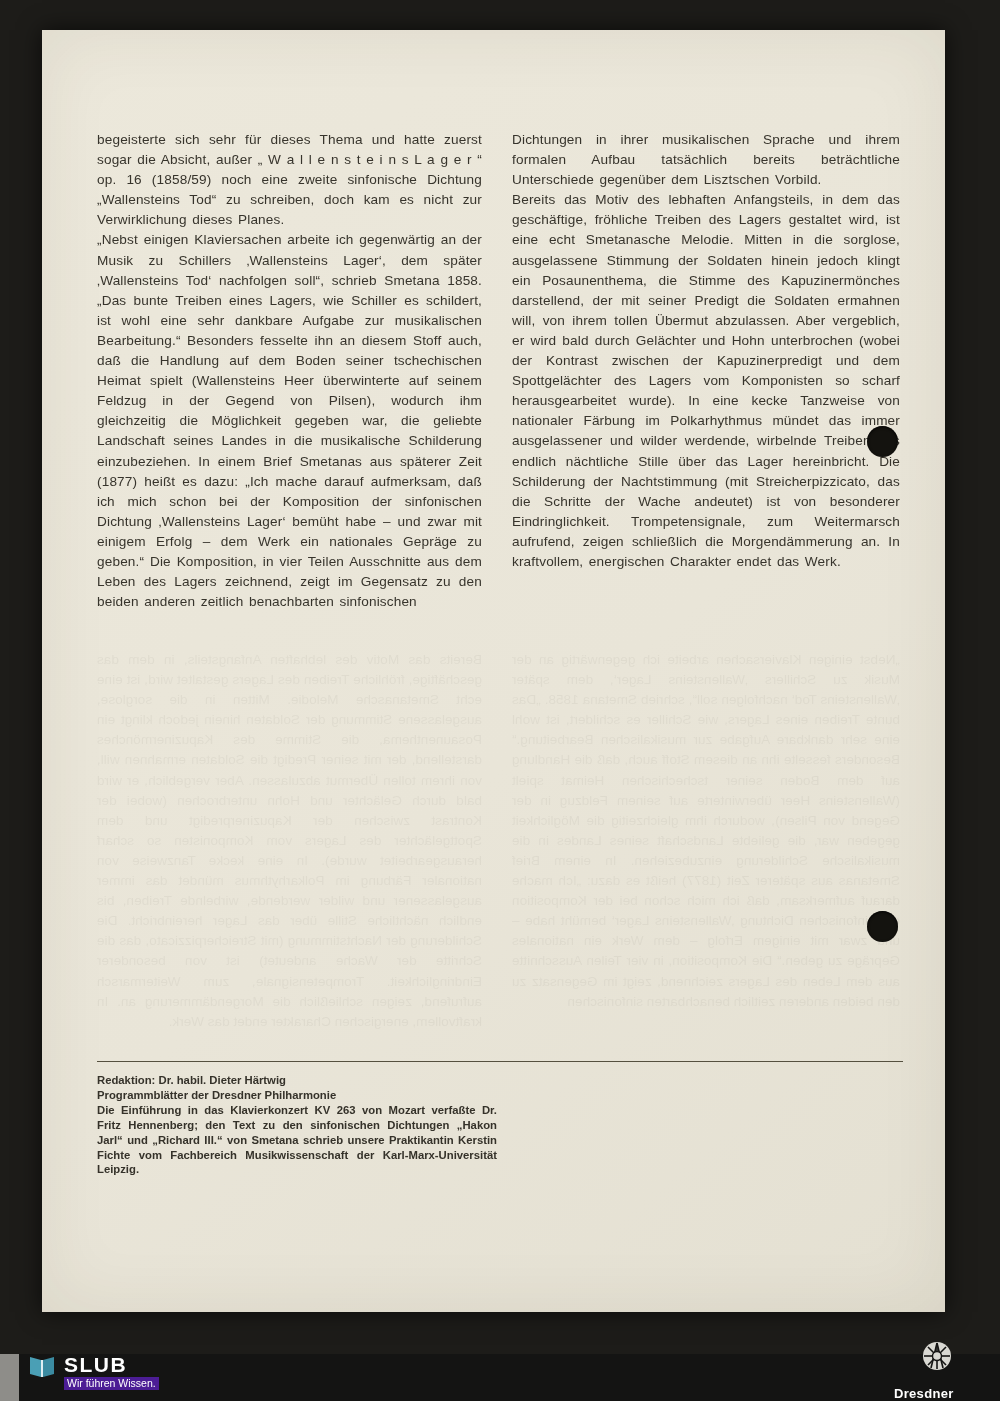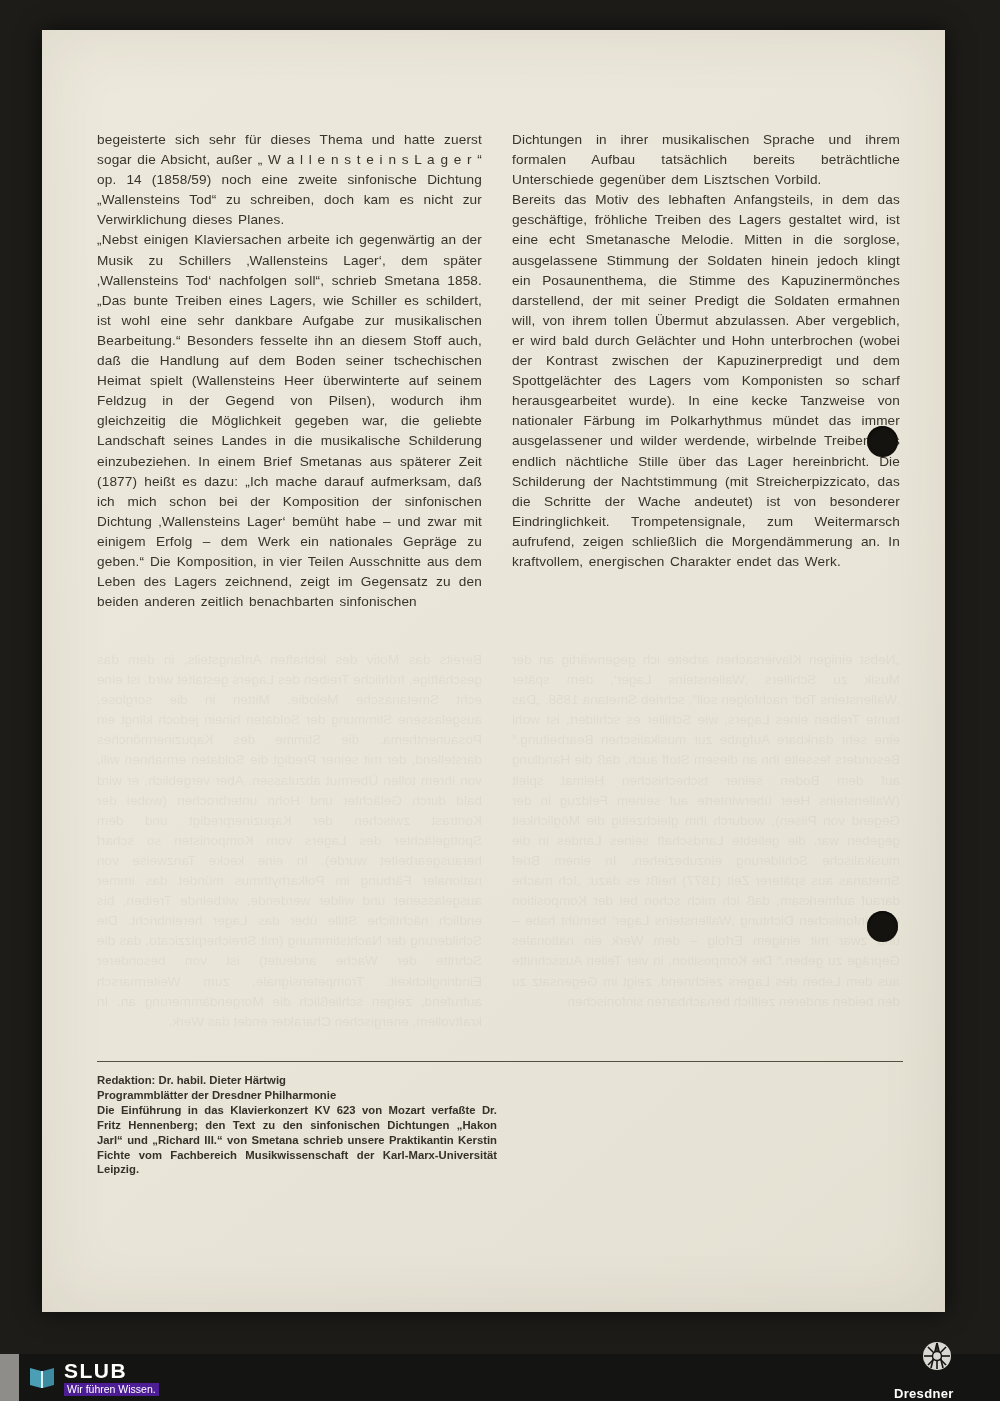--- a/index.html
+++ b/index.html
@@ -56,21 +56,21 @@
     position:absolute;width:31px;height:31px;border-radius:50%;
     background:#14130f;box-shadow:inset 0 1px 3px rgba(0,0,0,.9);z-index:5;
   }
   .hole.h1{left:825px;top:396px;}
   .hole.h2{left:825px;top:881px;}
   
   .bottombar{
     position:absolute;left:0;bottom:0;width:1000px;height:47px;
     background:#141413;display:flex;align-items:center;justify-content:space-between;
   }
-  .slub-group{display:flex;align-items:center;height:100%;}
+  .slub-group{display:flex;align-items:flex-start;height:100%;}
   .slub-edge{width:19px;height:100%;background:#8e8d89;}
   .slub-book{display:flex;align-items:center;margin:0 8px 0 9px;}
   .slub-textstack{display:flex;flex-direction:column;justify-content:center;}
   .slub-name{
     color:#ffffff;font-weight:bold;font-size:21px;letter-spacing:1.5px;line-height:22px;
   }
   .slub-tagline{
     display:inline-block;background:#4c1d95;color:#ffffff;
     font-size:10.5px;line-height:13px;padding:0 3px;margin-top:1px;width:max-content;
   }
@@ -81,35 +81,35 @@
 </head>
 <body>
 
 <div class="page">
 
   <div class="ghost g1">Bereits das Motiv des lebhaften Anfangsteils, in dem das geschäftige, fröhliche Treiben des Lagers gestaltet wird, ist eine echt Smetanasche Melodie. Mitten in die sorglose, ausgelassene Stimmung der Soldaten hinein jedoch klingt ein Posaunenthema, die Stimme des Kapuzinermönches darstellend, der mit seiner Predigt die Soldaten ermahnen will, von ihrem tollen Übermut abzulassen. Aber vergeblich, er wird bald durch Gelächter und Hohn unterbrochen (wobei der Kontrast zwischen der Kapuzinerpredigt und dem Spottgelächter des Lagers vom Komponisten so scharf herausgearbeitet wurde). In eine kecke Tanzweise von nationaler Färbung im Polkarhythmus mündet das immer ausgelassener und wilder werdende, wirbelnde Treiben, bis endlich nächtliche Stille über das Lager hereinbricht. Die Schilderung der Nachtstimmung (mit Streicherpizzicato, das die Schritte der Wache andeutet) ist von besonderer Eindringlichkeit. Trompetensignale, zum Weitermarsch aufrufend, zeigen schließlich die Morgendämmerung an. In kraftvollem, energischen Charakter endet das Werk.</div>
   <div class="ghost g2">„Nebst einigen Klaviersachen arbeite ich gegenwärtig an der Musik zu Schillers ‚Wallensteins Lager‘, dem später ‚Wallensteins Tod‘ nachfolgen soll“, schrieb Smetana 1858. „Das bunte Treiben eines Lagers, wie Schiller es schildert, ist wohl eine sehr dankbare Aufgabe zur musikalischen Bearbeitung.“ Besonders fesselte ihn an diesem Stoff auch, daß die Handlung auf dem Boden seiner tschechischen Heimat spielt (Wallensteins Heer überwinterte auf seinem Feldzug in der Gegend von Pilsen), wodurch ihm gleichzeitig die Möglichkeit gegeben war, die geliebte Landschaft seines Landes in die musikalische Schilderung einzubeziehen. In einem Brief Smetanas aus späterer Zeit (1877) heißt es dazu: „Ich mache darauf aufmerksam, daß ich mich schon bei der Komposition der sinfonischen Dichtung ‚Wallensteins Lager‘ bemüht habe – und zwar mit einigem Erfolg – dem Werk ein nationales Gepräge zu geben.“ Die Komposition, in vier Teilen Ausschnitte aus dem Leben des Lagers zeichnend, zeigt im Gegensatz zu den beiden anderen zeitlich benachbarten sinfonischen</div>
 
   <div class="columns">
     <div class="col left">
-      <p>begeisterte sich sehr für dieses Thema und hatte zuerst sogar die Absicht, außer „ W a l l e n s t e i n s   L a g e r “ op. 14 (1858/59) noch eine zweite sinfonische Dichtung „Wallensteins Tod“ zu schreiben, doch kam es nicht zur Verwirklichung dieses Planes.</p>
+      <p>begeisterte sich sehr für dieses Thema und hatte zuerst sogar die Absicht, außer „ W a l l e n s t e i n s   L a g e r “ op. 16 (1858/59) noch eine zweite sinfonische Dichtung „Wallensteins Tod“ zu schreiben, doch kam es nicht zur Verwirklichung dieses Planes.</p>
       <p>„Nebst einigen Klaviersachen arbeite ich gegenwärtig an der Musik zu Schillers ‚Wallensteins Lager‘, dem später ‚Wallensteins Tod‘ nachfolgen soll“, schrieb Smetana 1858. „Das bunte Treiben eines Lagers, wie Schiller es schildert, ist wohl eine sehr dankbare Aufgabe zur musikalischen Bearbeitung.“ Besonders fesselte ihn an diesem Stoff auch, daß die Handlung auf dem Boden seiner tschechischen Heimat spielt (Wallensteins Heer überwinterte auf seinem Feldzug in der Gegend von Pilsen), wodurch ihm gleichzeitig die Möglichkeit gegeben war, die geliebte Landschaft seines Landes in die musikalische Schilderung einzubeziehen. In einem Brief Smetanas aus späterer Zeit (1877) heißt es dazu: „Ich mache darauf aufmerksam, daß ich mich schon bei der Komposition der sinfonischen Dichtung ‚Wallensteins Lager‘ bemüht habe – und zwar mit einigem Erfolg – dem Werk ein nationales Gepräge zu geben.“ Die Komposition, in vier Teilen Ausschnitte aus dem Leben des Lagers zeichnend, zeigt im Gegensatz zu den beiden anderen zeitlich benachbarten sinfonischen</p>
     </div>
     <div class="col right">
       <p>Dichtungen in ihrer musikalischen Sprache und ihrem formalen Aufbau tatsächlich bereits beträchtliche Unterschiede gegenüber dem Lisztschen Vorbild.</p>
       <p>Bereits das Motiv des lebhaften Anfangsteils, in dem das geschäftige, fröhliche Treiben des Lagers gestaltet wird, ist eine echt Smetanasche Melodie. Mitten in die sorglose, ausgelassene Stimmung der Soldaten hinein jedoch klingt ein Posaunenthema, die Stimme des Kapuzinermönches darstellend, der mit seiner Predigt die Soldaten ermahnen will, von ihrem tollen Übermut abzulassen. Aber vergeblich, er wird bald durch Gelächter und Hohn unterbrochen (wobei der Kontrast zwischen der Kapuzinerpredigt und dem Spottgelächter des Lagers vom Komponisten so scharf herausgearbeitet wurde). In eine kecke Tanzweise von nationaler Färbung im Polkarhythmus mündet das immer ausgelassener und wilder werdende, wirbelnde Treiben, bis endlich nächtliche Stille über das Lager hereinbricht. Die Schilderung der Nachtstimmung (mit Streicherpizzicato, das die Schritte der Wache andeutet) ist von besonderer Eindringlichkeit. Trompetensignale, zum Weitermarsch aufrufend, zeigen schließlich die Morgendämmerung an. In kraftvollem, energischen Charakter endet das Werk.</p>
     </div>
   </div>
 
   <hr class="footer-rule">
 
   <div class="imprint-left">
     <p>Redaktion: Dr. habil. Dieter Härtwig</p>
     <p>Programmblätter der Dresdner Philharmonie</p>
-    <p class="note">Die Einführung in das Klavierkonzert KV 623 von Mozart verfaßte Dr. Fritz Hennenberg; den Text zu den sinfonischen Dichtungen „Hakon Jarl“ und „Richard III.“ von Smetana schrieb unsere Praktikantin Kerstin Fichte vom Fachbereich Musikwissenschaft der Karl-Marx-Universität Leipzig.</p>
+    <p class="note">Die Einführung in das Klavierkonzert KV 263 von Mozart verfaßte Dr. Fritz Hennenberg; den Text zu den sinfonischen Dichtungen „Hakon Jarl“ und „Richard III.“ von Smetana schrieb unsere Praktikantin Kerstin Fichte vom Fachbereich Musikwissenschaft der Karl-Marx-Universität Leipzig.</p>
   </div>
 
 
   <div class="hole h1"></div>
   <div class="hole h2"></div>
 </div>
 
 <div class="bottombar">
 
   <div class="slub-group">

